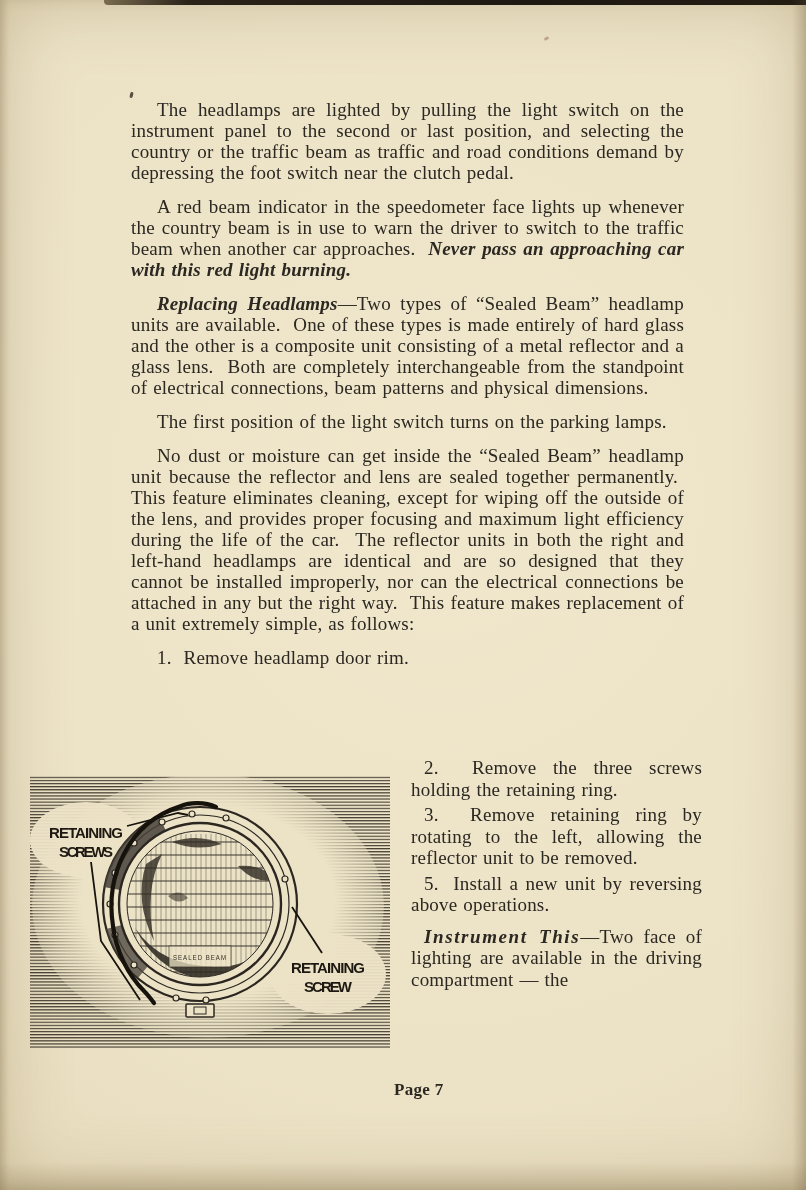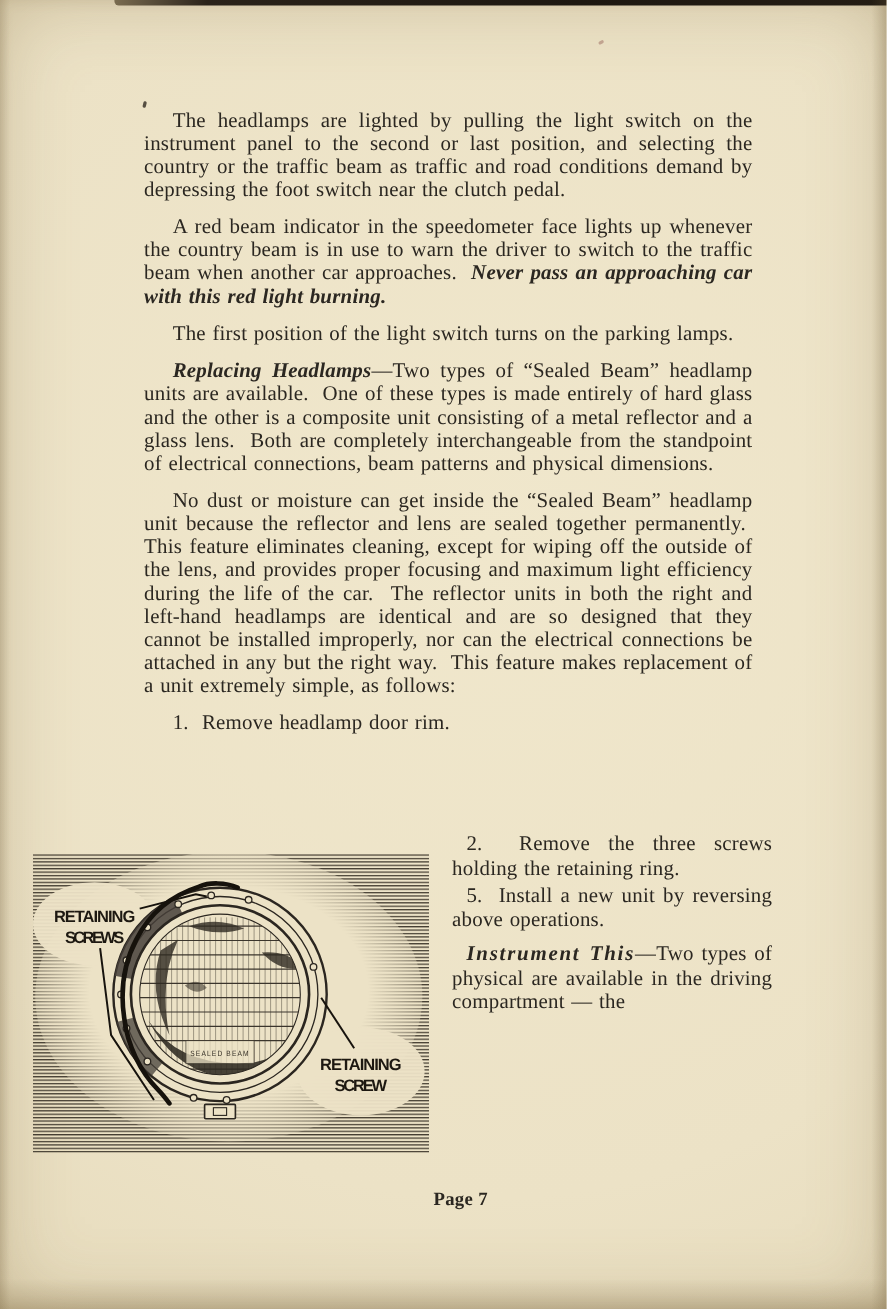--- a/index.html
+++ b/index.html
@@ -57,30 +57,31 @@
 <div class="top-edge"></div>
 <div class="bottom-edge"></div>
 <div class="right-edge"></div>
 <div class="left-edge"></div>
 <div class="speck1"></div>
 <div class="speck2"></div>
 
 <div class="main-text">
   <p><span>The headlamps are lighted by pulling the light switch on the instrument panel to the second or last position, and selecting the country or the traffic beam as traffic and road conditions demand by depressing the foot switch near the clutch pedal.</span></p>
   <p><span>A red beam indicator in the speedometer face lights up whenever the country beam is in use to warn the driver to switch to the traffic beam when another car approaches.&nbsp; </span><span class="bi">Never pass an approaching car with this red light burning.</span></p>
+  <p><span class="bi">Replacing Headlamps</span><span>—Two types of “Sealed Beam” headlamp units are available.&nbsp; One of these types is made entirely of hard glass and the other is a composite unit consisting of a metal reflector and a glass lens.&nbsp; Both are completely interchangeable from the standpoint of electrical connections, beam patterns and physical dimensions.</span></p>
   <p><span>The first position of the light switch turns on the parking lamps.</span></p>
-  <p><span class="bi">Replacing Headlamps</span><span>—Two types of “Sealed Beam” headlamp units are available.&nbsp; One of these types is made entirely of hard glass and the other is a composite unit consisting of a metal reflector and a glass lens.&nbsp; Both are completely interchangeable from the standpoint of electrical connections, beam patterns and physical dimensions.</span></p>
   <p><span>No dust or moisture can get inside the “Sealed Beam” headlamp unit because the reflector and lens are sealed together permanently.&nbsp; This feature eliminates cleaning, except for wiping off the outside of the lens, and provides proper focusing and maximum light efficiency during the life of the car.&nbsp; The reflector units in both the right and left-hand headlamps are identical and are so designed that they cannot be installed improperly, nor can the electrical connections be attached in any but the right way.&nbsp; This feature makes replacement of a unit extremely simple, as follows:</span></p>
   <p class="step-one">1.&nbsp; Remove headlamp door rim.</p>
 </div>
 
 <div class="right-col">
   <p>2.&nbsp; Remove the three screws holding the retaining ring.</p>
+  <p>3.&nbsp; Remove retaining ring by rotating to the left, allowing the reflector unit to be removed.</p>
   <p>5.&nbsp; Install a new unit by reversing above operations.</p>
-  <p class="instrument"><span class="bi spread">Instrument This</span><span>—Two types of physical are available in the driving compartment — the</span></p>
+  <p class="instrument"><span class="bi spread">Instrument This</span><span>—Two face of lighting are available in the driving compartment — the</span></p>
 </div>
 
 <div class="figure">
   <svg viewBox="0 0 360 272">
     <defs>
       <pattern id="hatch" width="360" height="3.1" patternUnits="userSpaceOnUse">
         <line x1="0" y1="1.4" x2="360" y2="1.4" stroke="#453e32" stroke-width="1.15"></line>
       </pattern>
       <radialGradient id="halo" cx="50%" cy="48%" r="58%">
         <stop offset="0%" stop-color="#ece2c6" stop-opacity="1"></stop>

